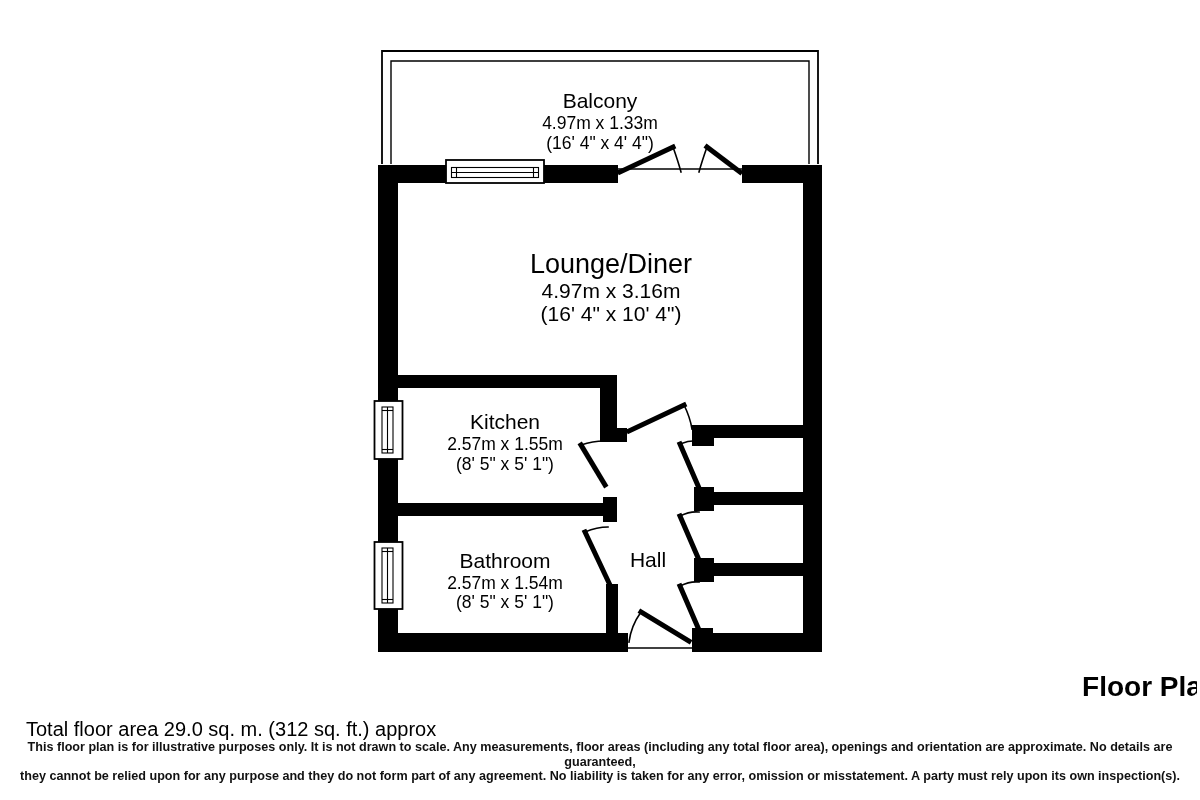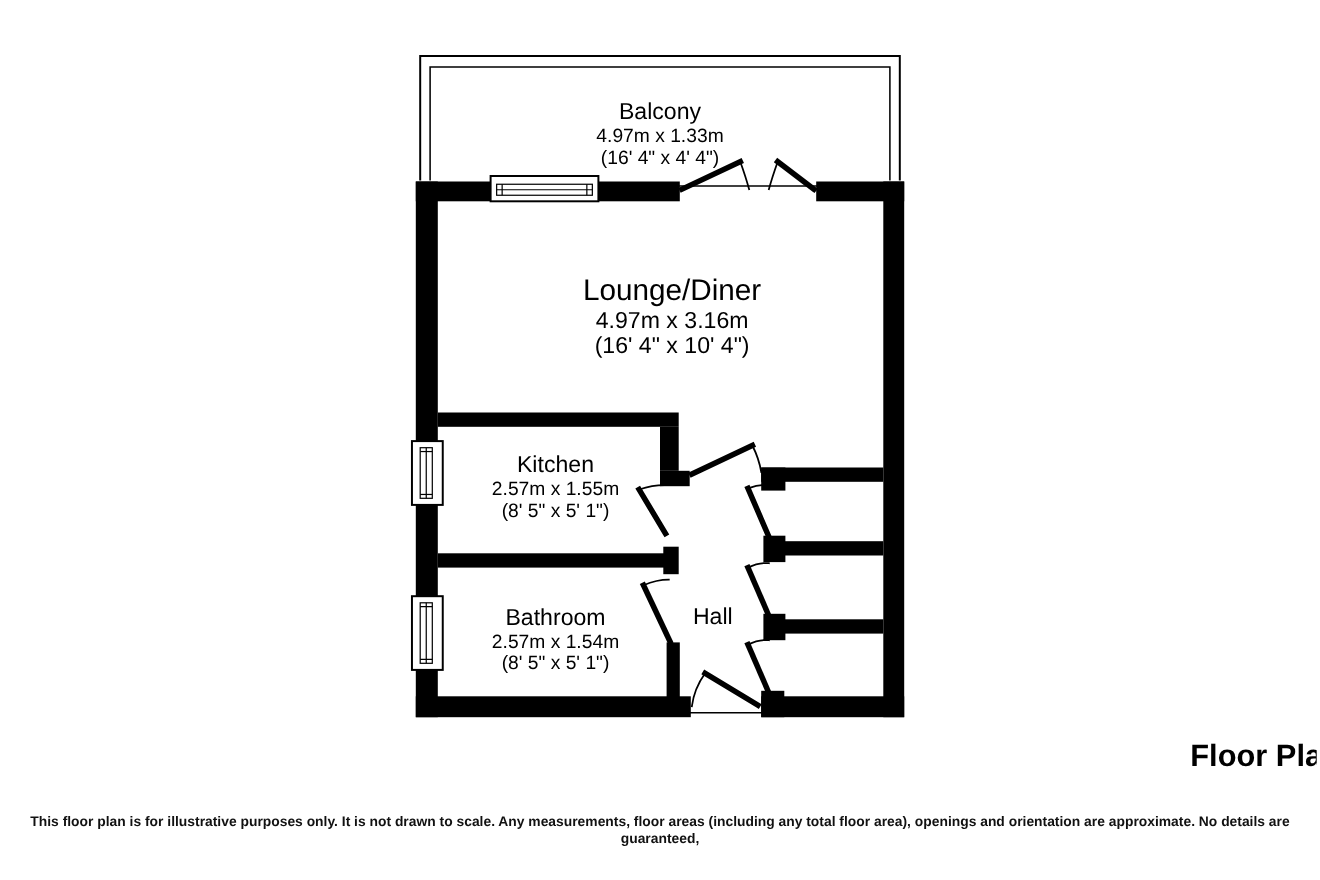--- a/index.html
+++ b/index.html
@@ -154,18 +154,20 @@
       <text class="room-name" x="505" y="568">Bathroom</text>
       <text class="room-dim" x="505" y="589">2.57m x 1.54m</text>
       <text class="room-dim" x="505" y="608">(8' 5" x 5' 1")</text>
 
       <text class="room-name" x="648" y="567">Hall</text>
     </g>
   </svg>
 
   <div class="plan-title">Floor Plan</div>
 
+  <div class="total-area">Total floor area 29.0 sq. m. (312 sq. ft.) approx</div>
 
   <div class="disclaimer">
     <div>This floor plan is for illustrative purposes only. It is not drawn to scale. Any measurements, floor areas (including any total floor area), openings and orientation are approximate. No details are guaranteed,</div>
+    <div>they cannot be relied upon for any purpose and they do not form part of any agreement. No liability is taken for any error, omission or misstatement. A party must rely upon its own inspection(s).</div>
   </div>
 
 </div>
 
 </body></html>

